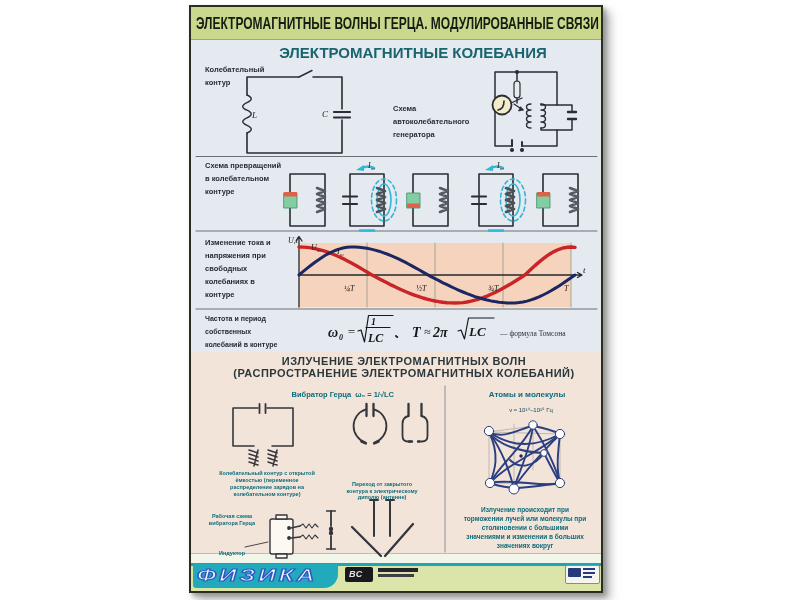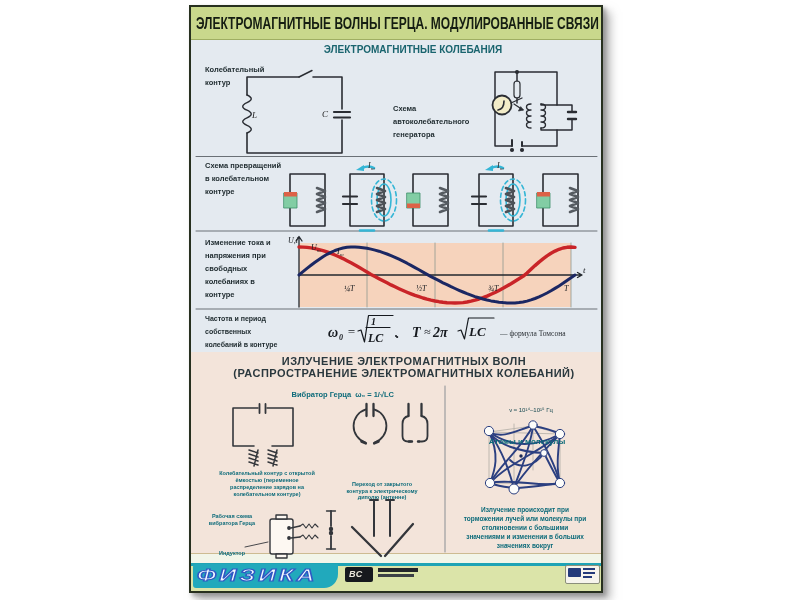--- a/index.html
+++ b/index.html
@@ -11,21 +11,21 @@
 .lbl{color:#212d31;font-weight:bold;font-size:7.5px;line-height:13px;}
 </style>
 </head>
 <body>
 <div id="poster">
 
   <div class="abs" style="left:0;top:0;width:410px;height:32px;background:#c9d88c;border-bottom:1px solid #9fae62;"></div>
   <div class="abs" style="left:5px;top:7px;width:410px;text-align:left;font-weight:bold;
        font-size:16.5px;color:#151d12;transform:scaleX(.727);transform-origin:0 50%;letter-spacing:0;white-space:nowrap;">ЭЛЕКТРОМАГНИТНЫЕ ВОЛНЫ ГЕРЦА. МОДУЛИРОВАННЫЕ СВЯЗИ</div>
 
-  <div class="abs" style="left:17px;top:37px;width:410px;text-align:center;font-weight:bold;font-size:10px;color:#19646e;letter-spacing:0;">ЭЛЕКТРОМАГНИТНЫЕ КОЛЕБАНИЯ</div>
+  <div class="abs" style="left:17px;top:37px;width:410px;text-align:center;font-weight:bold;font-size:15px;color:#19646e;letter-spacing:0;">ЭЛЕКТРОМАГНИТНЫЕ КОЛЕБАНИЯ</div>
 
   <div class="abs lbl" style="left:14px;top:56px;width:78px;">Колебательный контур</div>
   <div class="abs lbl" style="left:202px;top:59px;width:88px;margin-top:36px;">Схема автоколебательного генератора</div>
   <div class="abs lbl" style="left:14px;top:229px;width:70px;">Изменение тока и напряжения при свободных колебаниях в контуре</div>
   <div class="abs lbl" style="left:14px;top:152px;width:82px;">Схема превращений в колебательном контуре</div>
   <div class="abs lbl" style="left:14px;top:305px;width:80px;font-size:7px;">Частота и период собственных колебаний в контуре</div>
 
   <div class="abs" style="left:0;top:345px;width:410px;height:201px;background:#f3e4da;"></div>
   <div class="abs" style="left:0;top:546px;width:410px;height:10px;background:#f2f5e9;border-top:1px solid #cdbb92;"></div>
   <div class="abs" style="left:8px;top:349px;width:410px;text-align:center;font-weight:bold;font-size:11px;color:#2a383e;line-height:11.5px;letter-spacing:.5px;">ИЗЛУЧЕНИЕ ЭЛЕКТРОМАГНИТНЫХ ВОЛН<br>(РАСПРОСТРАНЕНИЕ ЭЛЕКТРОМАГНИТНЫХ КОЛЕБАНИЙ)</div>
@@ -231,16 +231,16 @@
       <circle cx="544" cy="453" r="3.4"></circle>
     </g>
     <circle cx="521" cy="456" r="1.7" fill="#1c2a55"></circle>
   </svg>
 
   <div class="abs teal" style="left:71px;top:383px;width:132px;font-size:7.5px;text-align:right;">Вибратор Герца&nbsp; ω₀ = 1/√LC</div>
   <div class="abs teal" style="left:24px;top:463px;width:104px;font-size:5.5px;line-height:7px;text-align:center;">Колебательный контур с открытой ёмкостью (переменное распределение зарядов на колебательном контуре)</div>
   <div class="abs teal" style="left:8px;top:506px;width:66px;font-size:5.5px;line-height:6.5px;text-align:center;">Рабочая схема вибратора Герца</div>
   <div class="abs teal" style="left:28px;top:543px;width:40px;font-size:5.5px;">Индуктор</div>
   <div class="abs teal" style="left:150px;top:474px;width:82px;font-size:5.5px;line-height:6.5px;text-align:center;">Переход от закрытого контура к электрическому диполю (антенне)</div>
-  <div class="abs teal" style="left:278px;top:383px;width:116px;font-size:8px;text-align:center;margin-top:47px;">Атомы и молекулы</div>
+  <div class="abs teal" style="left:278px;top:383px;width:116px;font-size:8px;text-align:center;">Атомы и молекулы</div>
   <div class="abs teal" style="left:302px;top:400px;width:76px;font-size:6px;text-align:center;font-weight:normal;color:#14474f;">ν ≈ 10¹⁴–10¹⁵ Гц</div>
   <div class="abs teal" style="left:272px;top:498px;width:124px;font-size:6.5px;line-height:9px;text-align:center;">Излучение происходит при торможении лучей или молекулы при столкновении с большими значениями и изменении в больших значениях вокруг</div>
 </div>
 
 </body></html>

